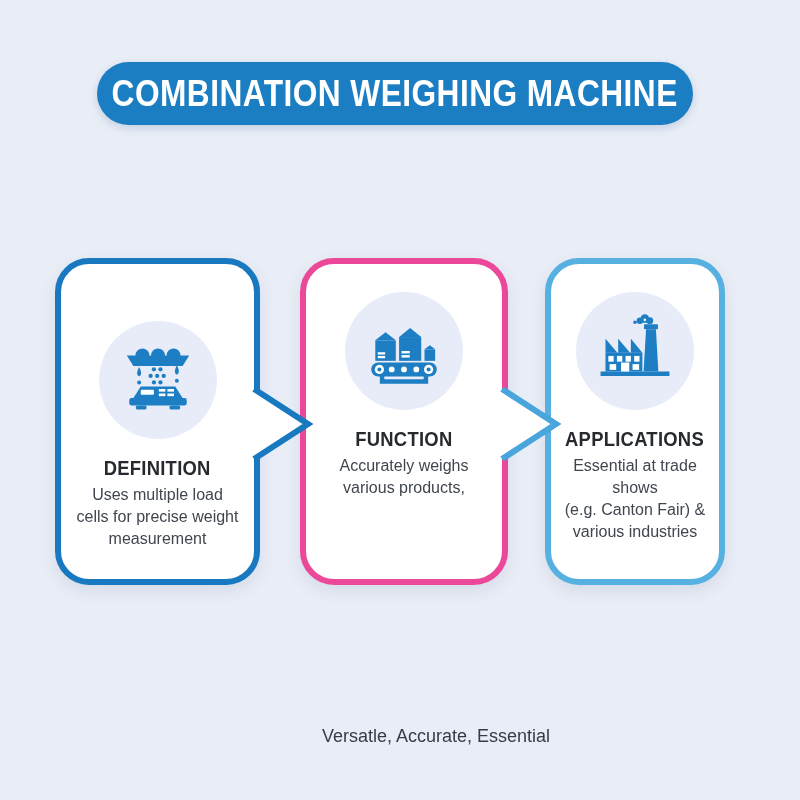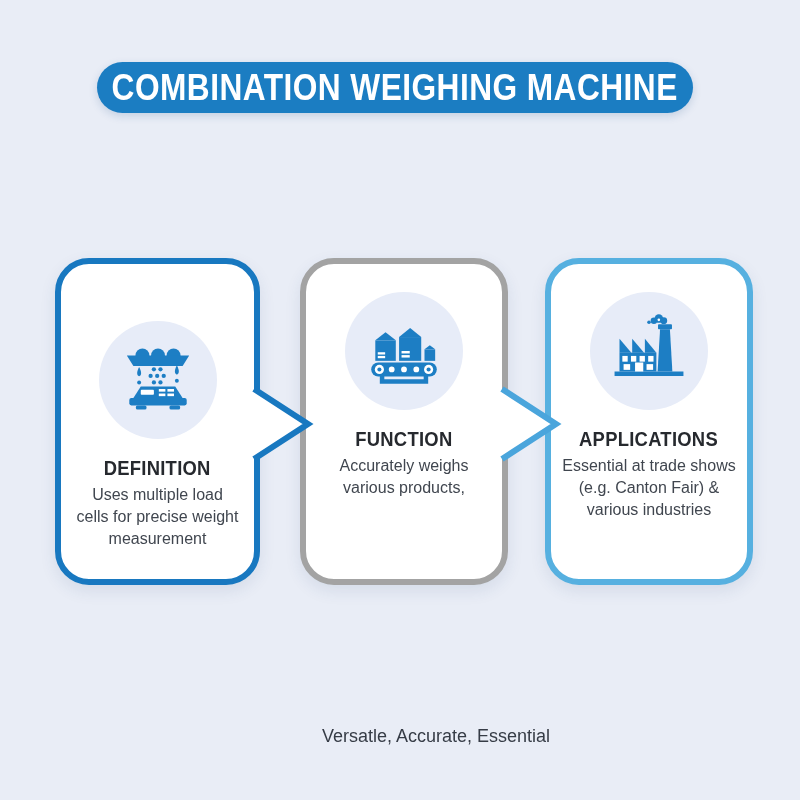--- a/index.html
+++ b/index.html
@@ -7,41 +7,41 @@
     width:800px;height:800px;
     background:#e9edf6;
     font-family:"Liberation Sans", sans-serif;
     position:relative;
     overflow:hidden;
   }
   .stage{position:absolute;left:0;top:0;width:800px;height:800px;}
 
   
   .header-pill{
-    position:absolute;left:97px;top:62px;width:596px;height:51px;
+    position:absolute;left:97px;top:62px;width:596px;height:63px;
     background:#1b7dc2;border-radius:32px;
     display:flex;align-items:center;justify-content:center;
     box-shadow:0 3px 8px rgba(25,80,140,.18);
   }
   .header-pill .title{
     color:#ffffff;font-size:36px;font-weight:bold;letter-spacing:.5px;
     transform:scaleX(.88);transform-origin:center;white-space:nowrap;
   }
 
   
   .card{
     position:absolute;top:258px;height:327px;background:#ffffff;
     border-radius:34px;box-sizing:border-box;
     display:flex;flex-direction:column;align-items:center;
     box-shadow:0 6px 16px rgba(40,70,120,.10);
     z-index:1;
   }
   .card1{left:55px;width:205px;border:6px solid #1878c0;justify-content:center;}
-  .card2{left:300px;width:208px;border:6px solid #a3a3a3;}
-  .card3{left:545px;width:208px;border:6px solid #56b0e0;}
+  .card2{left:300px;width:208px;border:6px solid #ec4899;}
+  .card3{left:545px;width:180px;border:6px solid #56b0e0;}
 
   .icon-circle{
     width:118px;height:118px;border-radius:50%;
     background:#e7ecf8;margin-top:28px;
     display:flex;align-items:center;justify-content:center;
     flex:0 0 auto;
   }
   .icon-circle svg{display:block;}
 
   .card-title{

